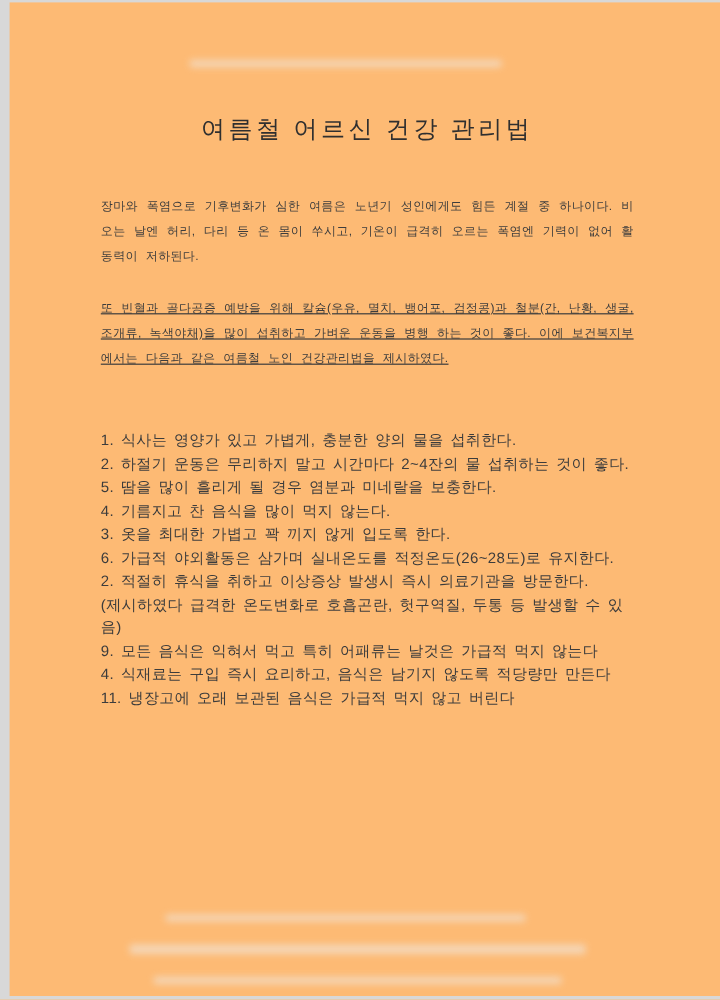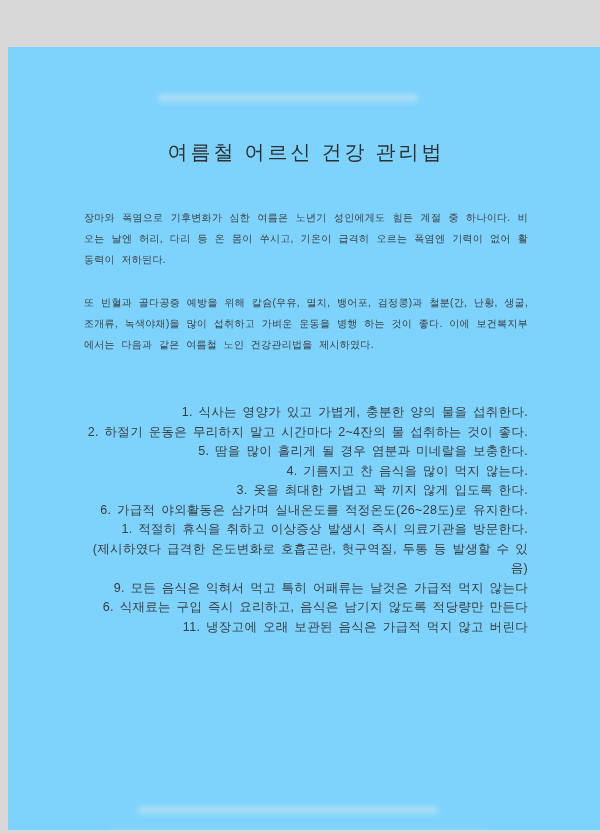--- a/index.html
+++ b/index.html
@@ -6,24 +6,23 @@
   body {
     width: 600px; height: 833px;
     background: #d8d8d8;
     overflow: hidden;
     font-family: "Liberation Sans", sans-serif;
     position: relative;
   }
   .paper {
     position: absolute;
     left: 8px; top: 2px; right: 0; bottom: 3px;
-    background: #7dd3fc;
+    background: #fdba74;
     color: #3c3c3c;
     overflow: hidden;
-    margin-top: 45px;
   }
   .content {
     position: absolute;
     left: 76px; right: 72px; top: 0;
   }
   .title {
     margin: 92px 0 0 0;
     font-family: "Liberation Serif", serif;
     font-weight: 500;
     font-size: 20px;
@@ -36,27 +35,27 @@
     font-size: 10px;
     line-height: 21px;
     text-align: justify;
     text-align-last: left;
     word-spacing: 3.5px;
     letter-spacing: 0.3px;
     color: #3c3c3c;
   }
   .para-1 { margin-top: 41px; }
   .para-2 { margin-top: 18px; }
-  .para-3 { margin-top: 22px; }
+  .para-3 { margin-top: 22px; text-decoration: underline; }
   .guidelines { margin-top: 48px; }
   .list-line {
     margin: 0;
     font-size: 12.5px;
     line-height: 19.5px;
-    text-align: right;
+    text-align: left;
     word-spacing: 2px;
     letter-spacing: 0.3px;
     color: #3c3c3c;
   }
   
   .ghost {
     position: absolute;
     background: #ededed;
     filter: blur(3px);
     border-radius: 2px;
@@ -80,24 +79,24 @@
     <p class="para para-1">장마와 폭염으로 기후변화가 심한 여름은 노년기 성인에게도 힘든 계절 중 하나이다. 비 오는 날엔 허리, 다리 등 온 몸이 쑤시고, 기온이 급격히 오르는 폭염엔 기력이 없어 활동력이 저하된다.</p>
     <p class="para para-3">또 빈혈과 골다공증 예방을 위해 칼슘(우유, 멸치, 뱅어포, 검정콩)과 철분(간, 난황, 생굴, 조개류, 녹색야채)을 많이 섭취하고 가벼운 운동을 병행 하는 것이 좋다. 이에 보건복지부에서는 다음과 같은 여름철 노인 건강관리법을 제시하였다.</p>
 
     <div class="guidelines">
       <p class="list-line">1. 식사는 영양가 있고 가볍게, 충분한 양의 물을 섭취한다.</p>
       <p class="list-line">2. 하절기 운동은 무리하지 말고 시간마다 2~4잔의 물 섭취하는 것이 좋다.</p>
       <p class="list-line">5. 땀을 많이 흘리게 될 경우 염분과 미네랄을 보충한다.</p>
       <p class="list-line">4. 기름지고 찬 음식을 많이 먹지 않는다.</p>
       <p class="list-line">3. 옷을 최대한 가볍고 꽉 끼지 않게 입도록 한다.</p>
       <p class="list-line">6. 가급적 야외활동은 삼가며 실내온도를 적정온도(26~28도)로 유지한다.</p>
-      <p class="list-line">1. 적절히 휴식을 취하고 이상증상 발생시 즉시 의료기관을 방문한다.</p>
+      <p class="list-line">2. 적절히 휴식을 취하고 이상증상 발생시 즉시 의료기관을 방문한다.</p>
       <p class="list-line">(제시하였다 급격한 온도변화로 호흡곤란, 헛구역질, 두통 등 발생할 수 있음)</p>
       <p class="list-line">9. 모든 음식은 익혀서 먹고 특히 어패류는 날것은 가급적 먹지 않는다</p>
-      <p class="list-line">6. 식재료는 구입 즉시 요리하고, 음식은 남기지 않도록 적당량만 만든다</p>
+      <p class="list-line">4. 식재료는 구입 즉시 요리하고, 음식은 남기지 않도록 적당량만 만든다</p>
       <p class="list-line">11. 냉장고에 오래 보관된 음식은 가급적 먹지 않고 버린다</p>
     </div>
   </div>
 
   <div class="ghost ghost-1"></div>
   <div class="ghost ghost-2"></div>
   <div class="ghost ghost-3"></div>
 </div>
 
 </body></html>

